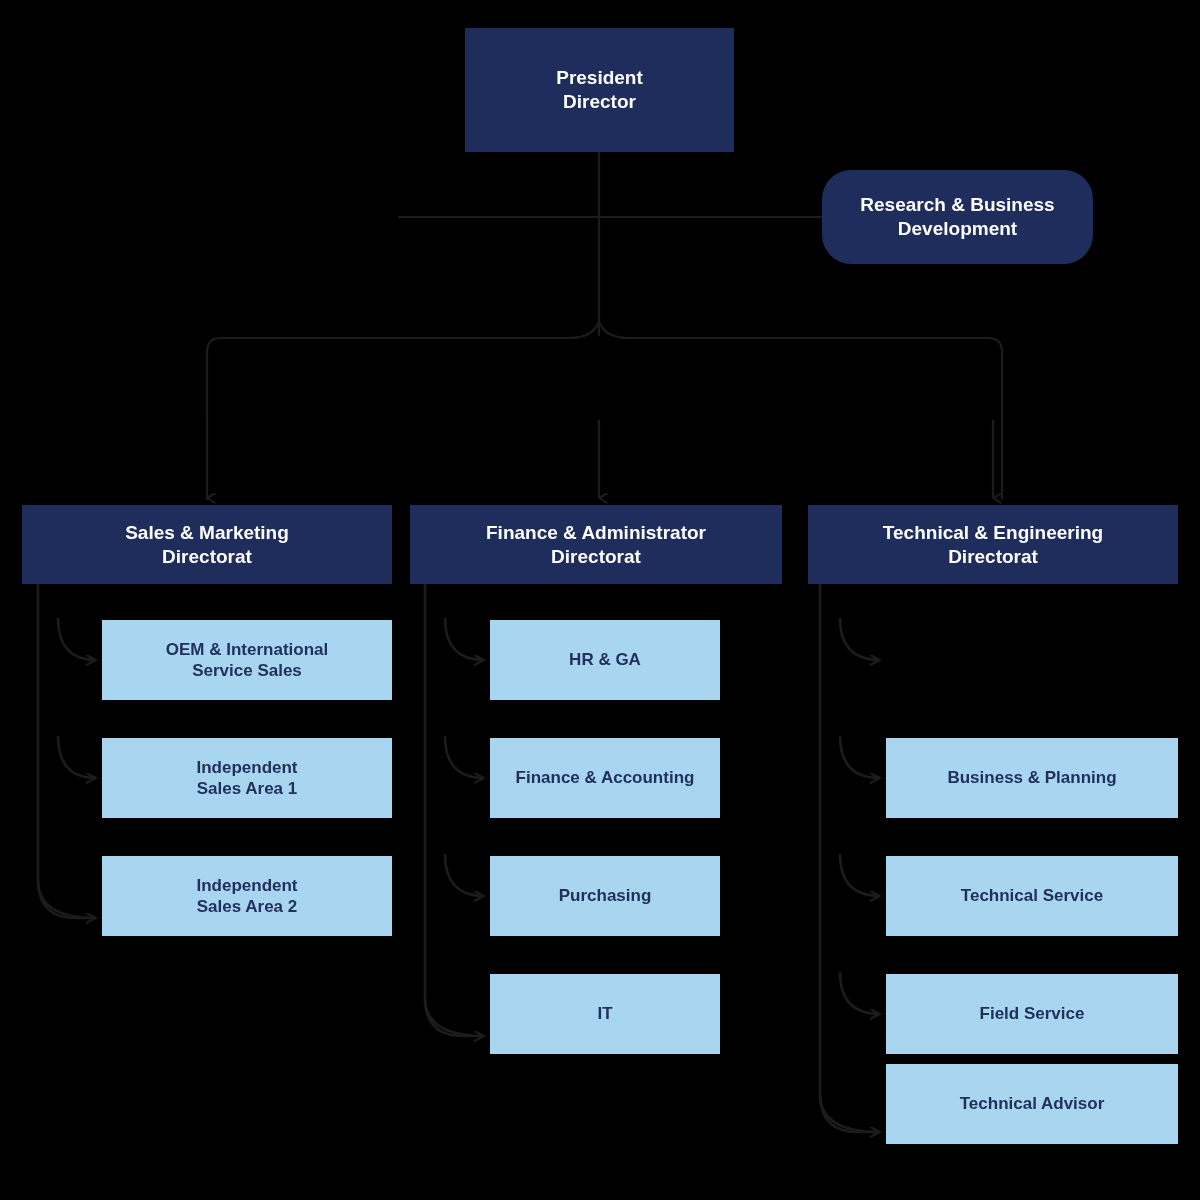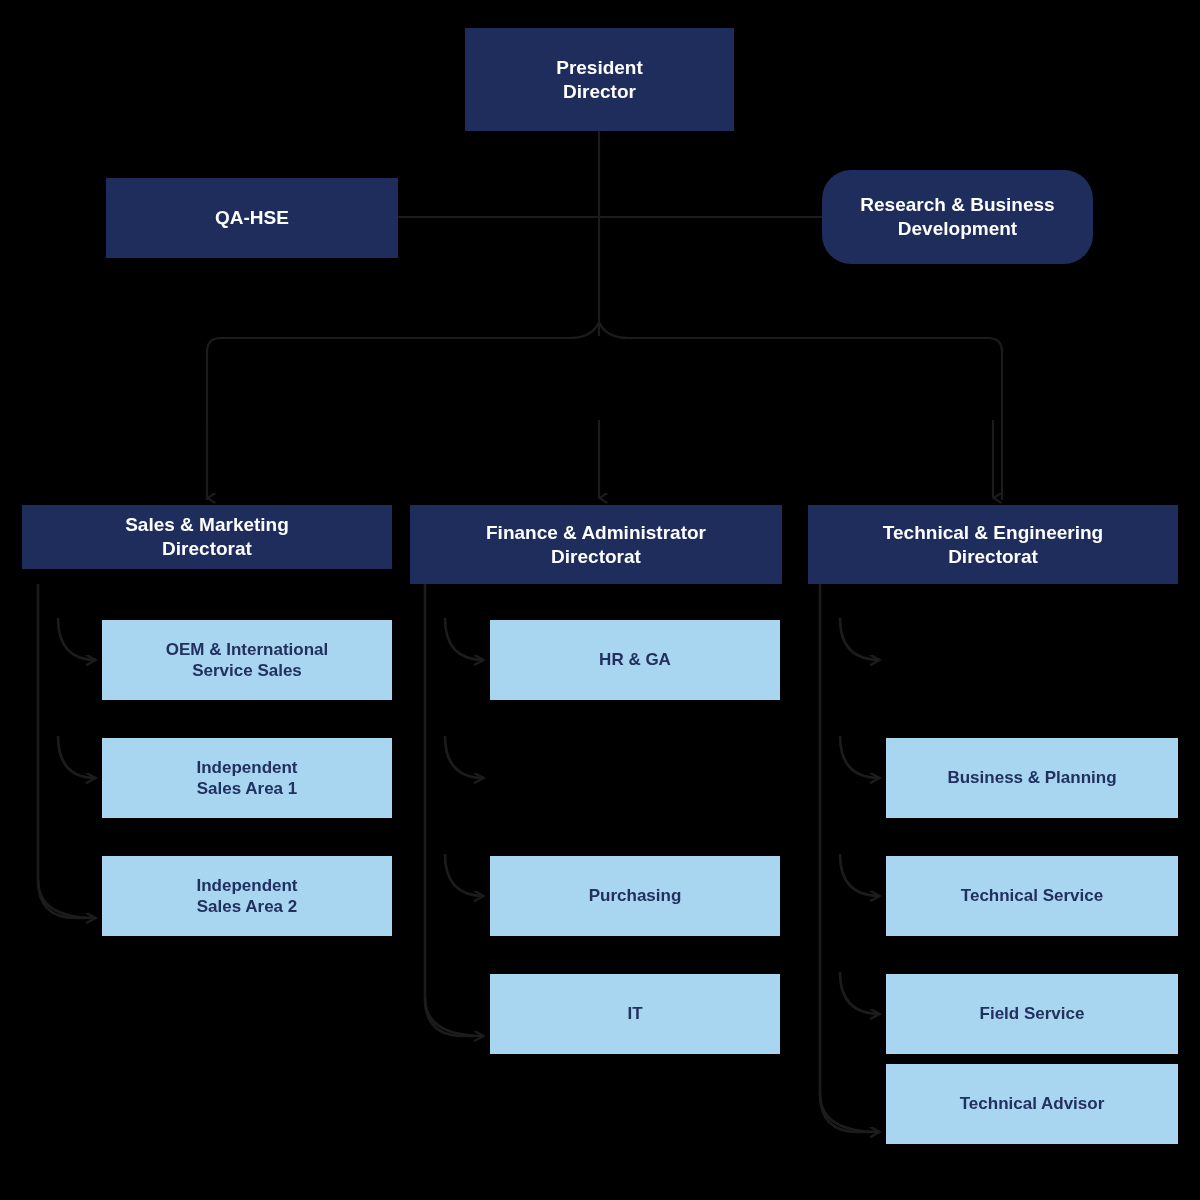--- a/index.html
+++ b/index.html
@@ -40,31 +40,31 @@
   }
   .node-light {
     background: #a8d5f0;
     color: #22305e;
   }
   .node-label {
     display: block;
     white-space: pre-line;
   }
   
-  #node-president { left: 465px; top: 28px; width: 269px; height: 103px; font-size: 19px; }
+  #node-president { left: 465px; top: 28px; width: 269px; height: 124px; font-size: 19px; }
   #node-qahse { left: 106px; top: 178px; width: 292px; height: 80px; font-size: 19px; }
   #node-rbd { left: 822px; top: 170px; width: 271px; height: 94px; font-size: 19px; border-radius: 29px; }
   
-  #node-dir-sales { left: 22px; top: 505px; width: 370px; height: 64px; font-size: 19px; text-align: center; }
+  #node-dir-sales { left: 22px; top: 505px; width: 370px; height: 79px; font-size: 19px; text-align: center; }
   #node-dir-finance { left: 410px; top: 505px; width: 372px; height: 79px; font-size: 19px; }
   #node-dir-tech { left: 808px; top: 505px; width: 370px; height: 79px; font-size: 19px; }
   
   .child { height: 80px; font-size: 17px; }
   .col1 { left: 102px; width: 290px; }
-  .col2 { left: 490px; width: 290px; }
+  .col2 { left: 490px; width: 230px; }
   .col3 { left: 886px; width: 292px; }
   .r0 { top: 620px; }
   .r1 { top: 738px; }
   .r2 { top: 856px; }
   .r3 { top: 974px; justify-content: center; }
   .r4 { top: 1064px; align-items: center; }
 </style>
 </head>
 <body>
 
@@ -121,23 +121,20 @@
       <path d="M840,972 Q840,1014 880,1014" marker-end="url(#arrow-right)"></path>
       <path d="M820,1094 Q820,1132 880,1132" marker-end="url(#arrow-right)"></path>
     </g>
   </svg>
 
   <div class="node node-dark" id="node-president">
     <span class="node-label">President
 Director</span>
   </div>
 
-  <div class="node node-dark" id="node-qahse">
-    <span class="node-label">QA-HSE</span>
-  </div>
 
   <div class="node node-dark" id="node-rbd">
     <span class="node-label">Research &amp; Business
 Development</span>
   </div>
 
   <div class="node node-dark" id="node-dir-sales">
     <span class="node-label">Sales &amp; Marketing
 Directorat</span>
   </div>
@@ -161,20 +158,23 @@
 Sales Area 1</span>
   </div>
   <div class="node node-light child col1 r2">
     <span class="node-label">Independent
 Sales Area 2</span>
   </div>
 
   <div class="node node-light child col2 r0">
     <span class="node-label">HR &amp; GA</span>
   </div>
+  <div class="node node-light child col2 r1">
+    <span class="node-label">Finance &amp; Accounting</span>
+  </div>
   <div class="node node-light child col2 r2">
     <span class="node-label">Purchasing</span>
   </div>
   <div class="node node-light child col2 r3">
     <span class="node-label">IT</span>
   </div>
 
   <div class="node node-light child col3 r1">
     <span class="node-label">Business &amp; Planning</span>
   </div>

